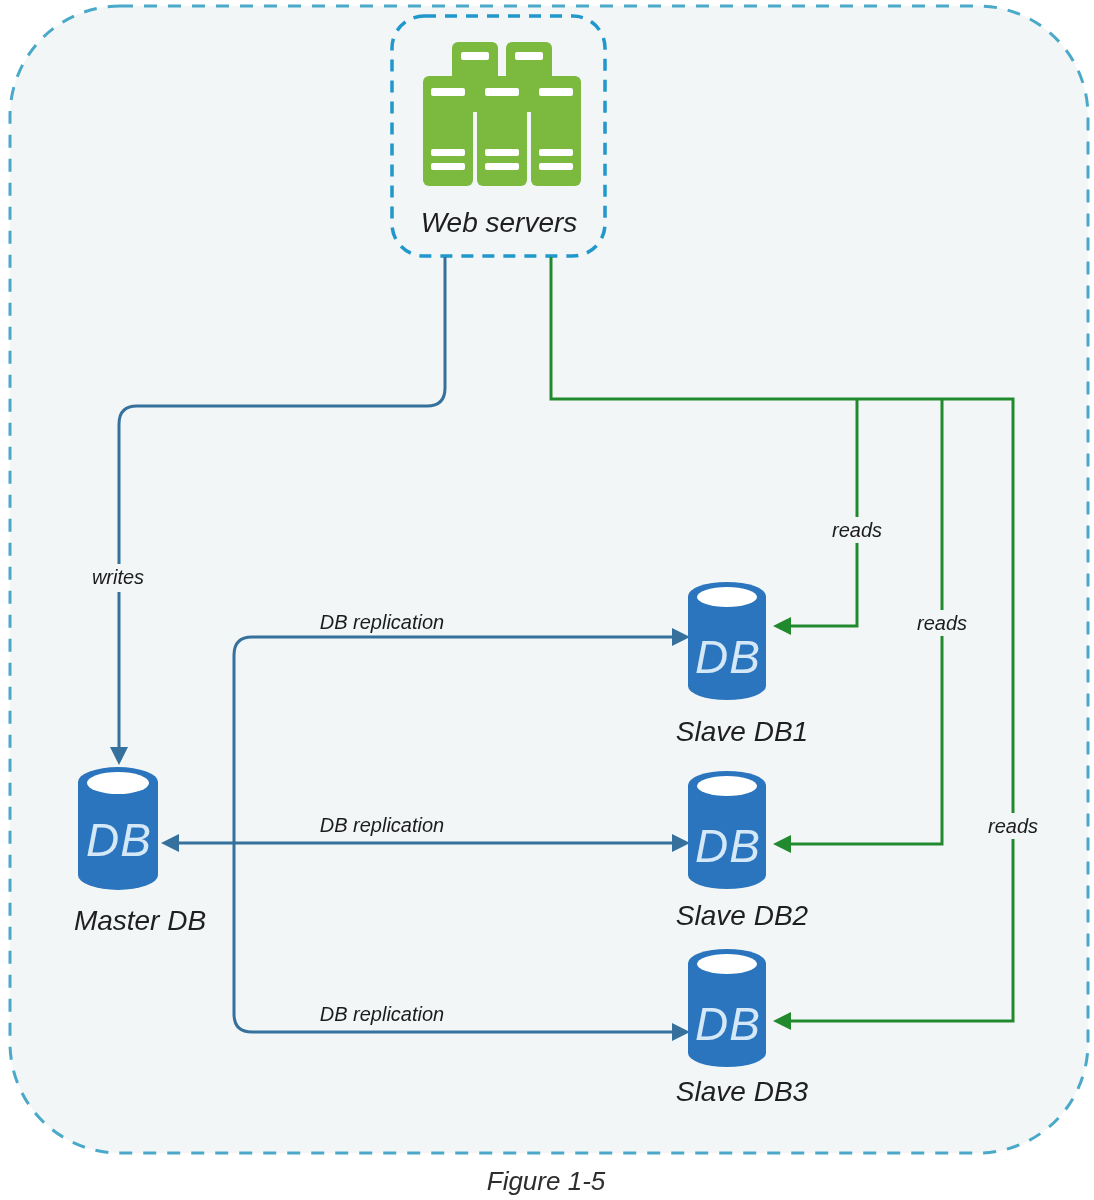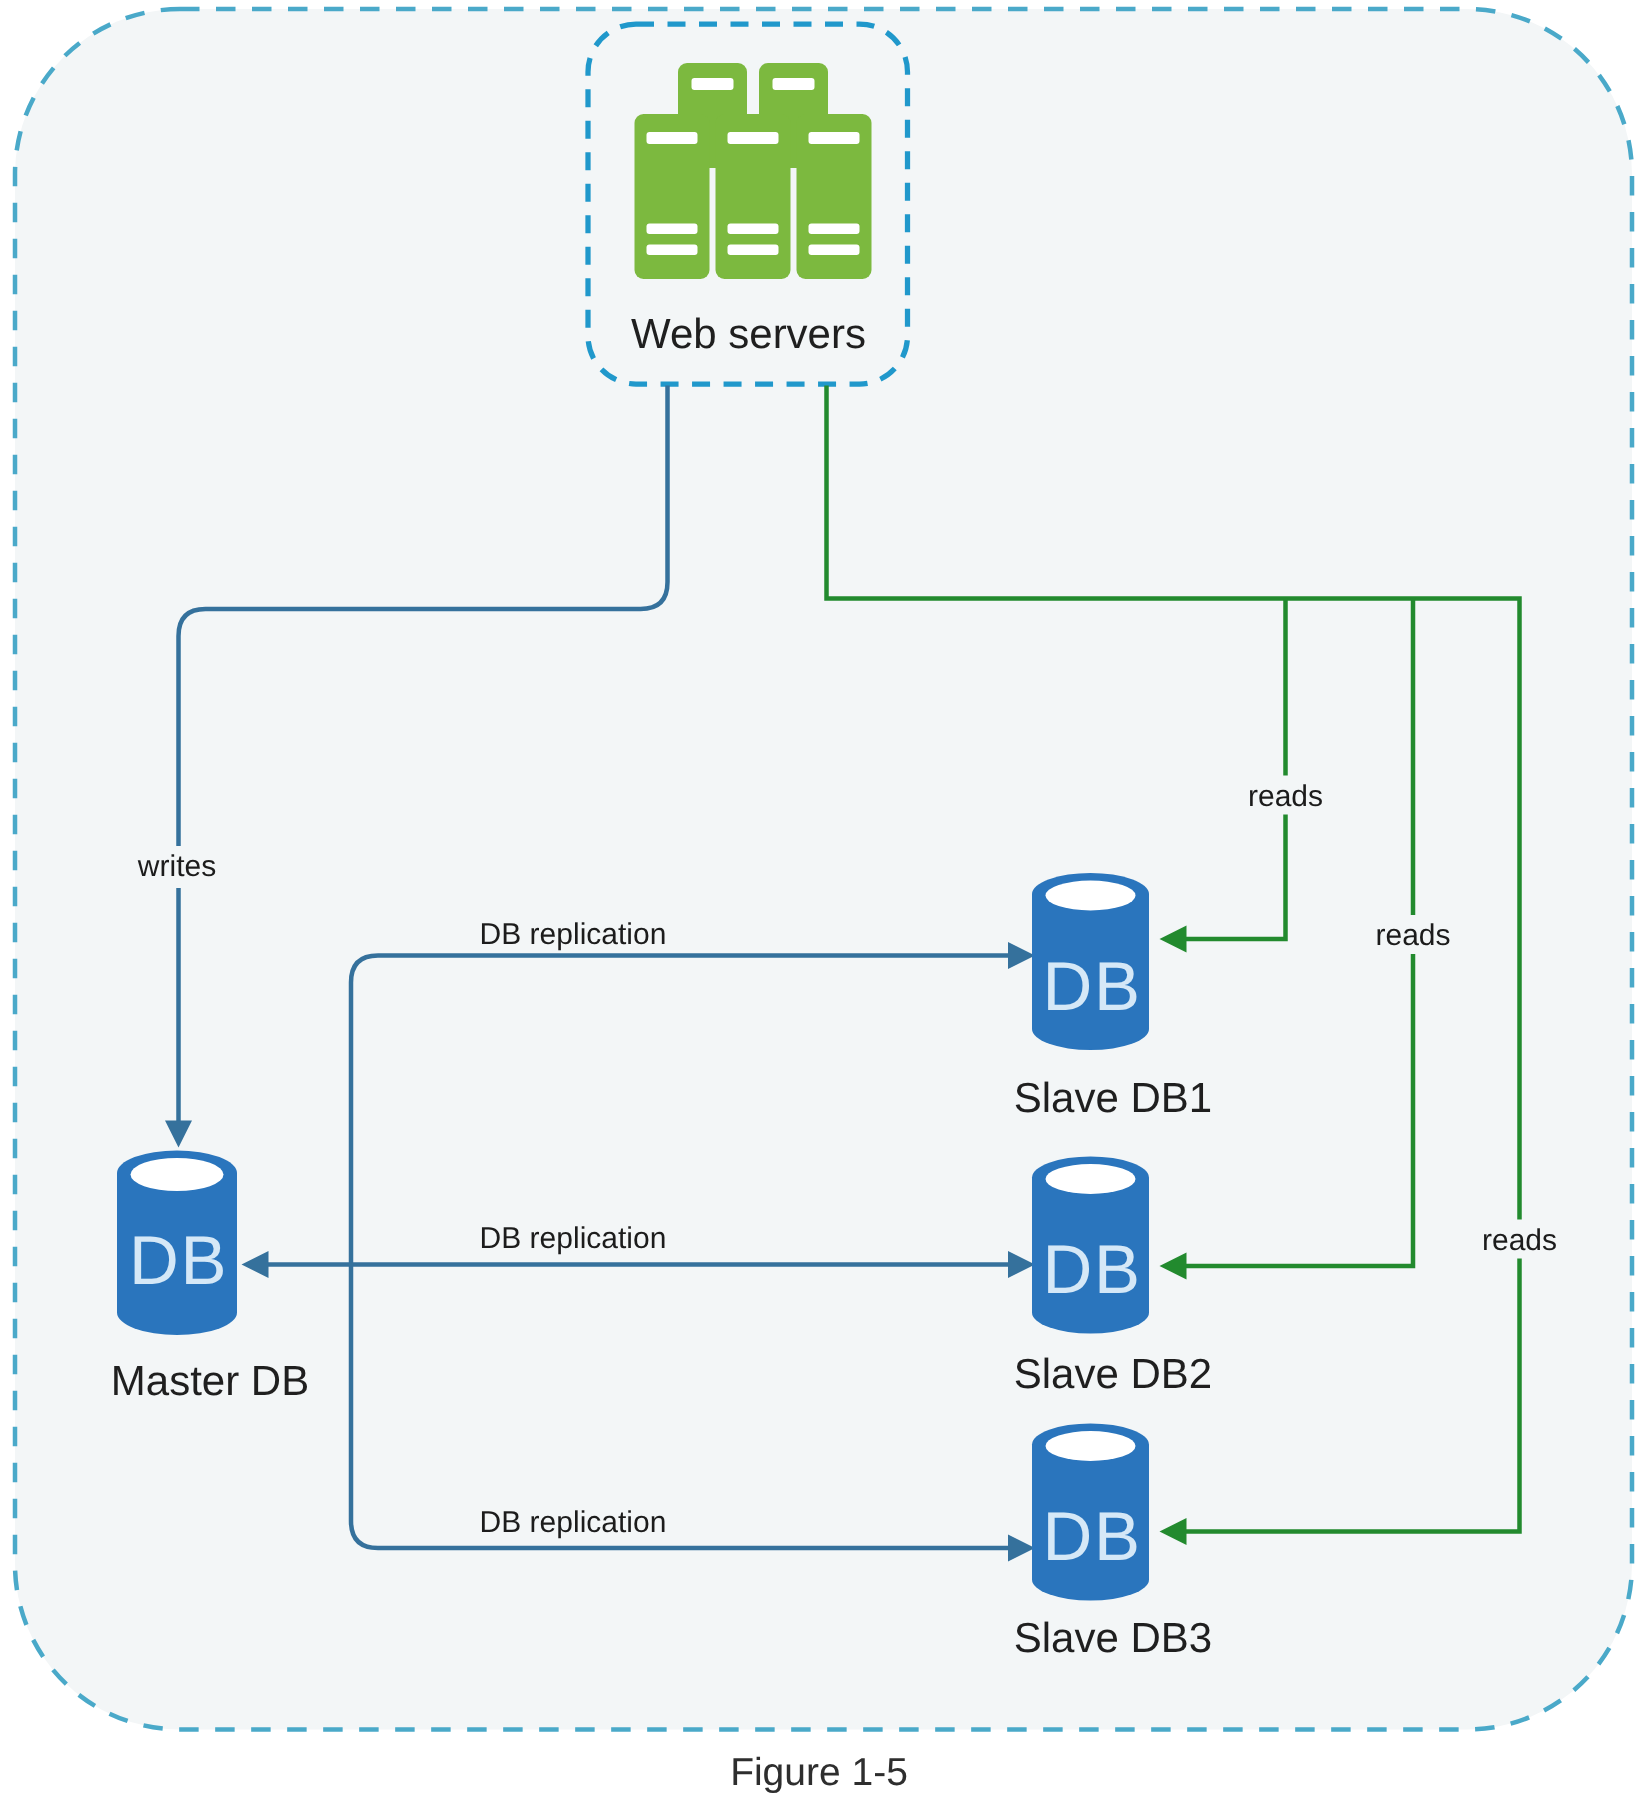--- a/index.html
+++ b/index.html
@@ -1,20 +1,21 @@
 <!DOCTYPE html>
 <html><head>
 <meta charset="utf-8">
 <style>
   html,body{margin:0;padding:0;background:#ffffff;}
   .stage{
     position:relative;
     width:1094px;height:1200px;
     background:#ffffff;
     font-family:"Liberation Sans", sans-serif;
+    font-style:italic;
   }
   svg text{font-family:"Liberation Sans", sans-serif;}
   .node-label{font-size:28px;fill:#1f1f1f;}
   .small-label{font-size:20px;fill:#1c1c1c;}
   .db-text{font-size:46px;letter-spacing:1px;}
   .caption{font-size:26px;fill:#2e2e2e;}
 </style>
 </head>
 <body>
 

